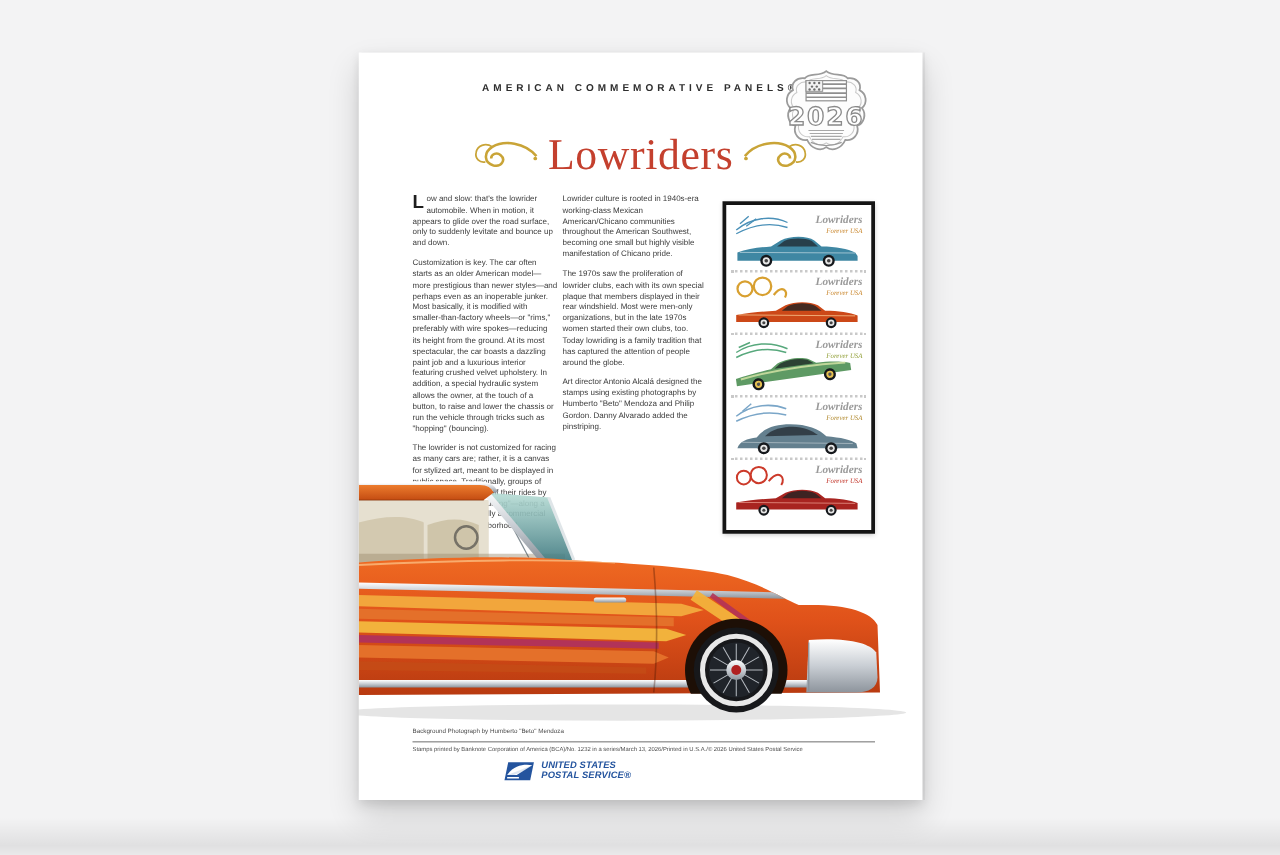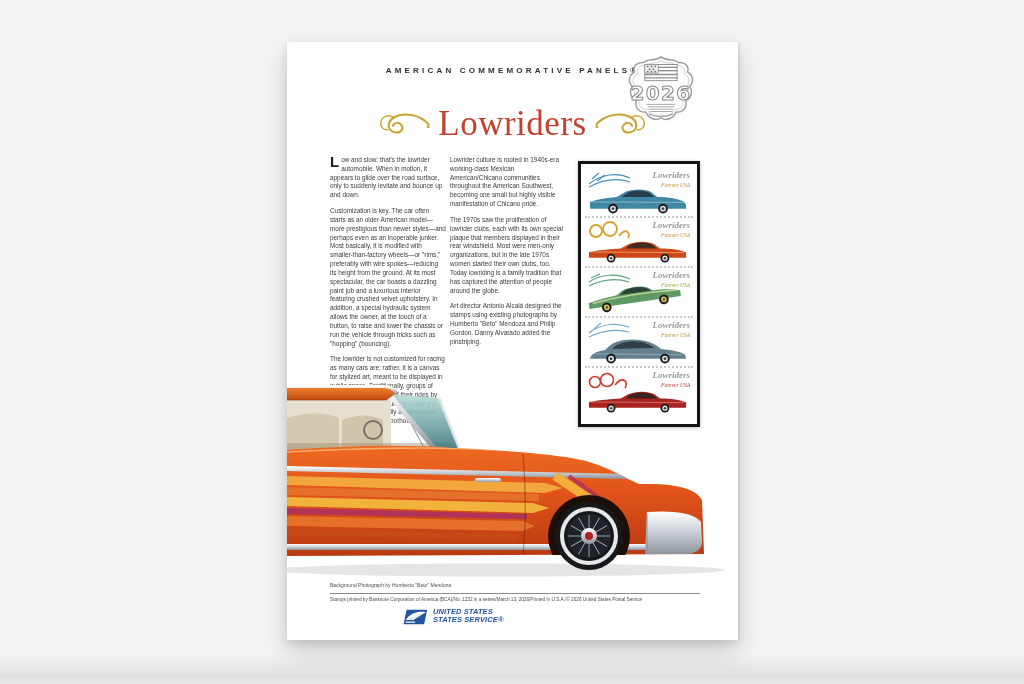--- a/index.html
+++ b/index.html
@@ -362,17 +362,17 @@
 
   <div class="usps">
     <svg class="usps-eagle" viewBox="0 0 30 21">
       <path d="M4,2 L28,2 L24.5,19 L0.5,19 Z" fill="#24549e"></path>
       <path d="M3,14 C9,5 19,3.5 26.5,5 L12,14 Z" fill="#ffffff"></path>
       <path d="M3,16.5 L14,16.5" stroke="#ffffff" stroke-width="1.4"></path>
       <path d="M3,14 L26.5,5 L26,7.5 L8,14.5 Z" fill="#24549e" opacity=".15"></path>
     </svg>
     <div class="usps-text">
       <div>UNITED STATES</div>
-      <div>STATES SERVICE®</div>
+      <div>POSTAL SERVICE®</div>
     </div>
   </div>
 
 </div>
 
 </body></html>

